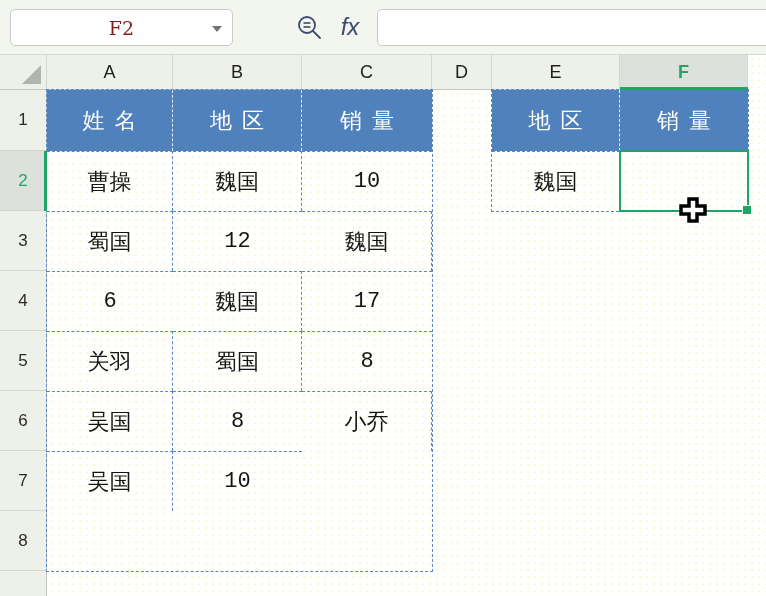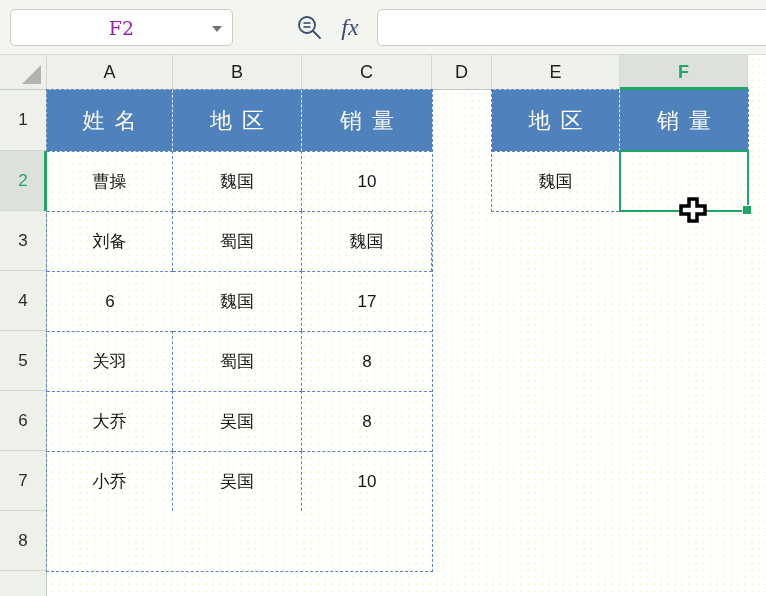--- a/index.html
+++ b/index.html
@@ -21,32 +21,32 @@
     box-sizing:border-box;
   }
   .namebox{
     position:absolute;left:10px;top:9px;width:223px;height:37px;
     background:#fff;border:1px solid #c9cbc6;border-radius:5px;
     box-sizing:border-box;
     display:flex;align-items:center;justify-content:center;
   }
   .namebox-text{
     font-family:"DejaVu Serif","Liberation Serif",serif;
-    font-size:19px;color:#a21caf;
+    font-size:19px;color:#7f1d1d;
   }
   .namebox-caret{
     position:absolute;right:10px;top:16px;
     width:0;height:0;
     border-left:5px solid transparent;border-right:5px solid transparent;
     border-top:6px solid #707570;
   }
   .tb-magnifier{position:absolute;left:295px;top:14px;width:28px;height:28px;}
   .tb-fx{
     position:absolute;left:332px;top:10px;width:36px;height:34px;
-    font-family:Liberation Serif, serif;
+    font-family:Liberation Sans, sans-serif;
     font-style:italic;font-size:24px;color:#3c4b6e;
     display:flex;align-items:center;justify-content:center;
   }
   .formulabar{
     position:absolute;left:377px;top:9px;width:395px;height:37px;
     background:#fff;border:1px solid #c9cbc6;border-radius:5px 0 0 5px;
     box-sizing:border-box;
     font-size:18px;color:#333;padding:0 8px;line-height:35px;
   }
   
@@ -95,22 +95,22 @@
     background:#4f81bd;color:#ffffff;
     display:flex;align-items:center;justify-content:center;
     font-family:"DejaVu Serif","Liberation Serif",serif;
     font-size:22px;letter-spacing:10px;padding-left:10px;
     border-right:1px dashed rgba(255,255,255,.85);
     box-sizing:border-box;
   }
   .t-hcell.last{border-right:none;}
   .t-bcell{
     display:flex;align-items:center;justify-content:center;
-    font-family:Liberation Sans, sans-serif;
-    font-size:17px;color:#141414;
+    font-family:Liberation Mono, monospace;
+    font-size:22px;color:#141414;
     border-top:1px dashed #5b87c5;
     border-right:1px dashed #5b87c5;
     box-sizing:border-box;
     background:transparent;
   }
   .t-bcell.last{border-right:none;}
   
   .col-indicator{position:absolute;left:620px;top:87px;width:128px;height:3px;background:#1fa566;}
   .row-indicator{position:absolute;left:44px;top:151px;width:3px;height:60px;background:#1fa566;}
   .selection{
@@ -172,34 +172,33 @@
 
   <div class="sheet-table table1">
     <div class="t-hcell">姓名</div>
     <div class="t-hcell">地区</div>
     <div class="t-hcell last">销量</div>
 
     <div class="t-bcell">曹操</div>
     <div class="t-bcell">魏国</div>
     <div class="t-bcell last">10</div>
 
-    <div class="t-bcell">刘备</div>
     <div class="t-bcell">蜀国</div>
+    <div class="t-bcell last">12</div>
 
     <div class="t-bcell">魏国</div>
     <div class="t-bcell last">6</div>
 
     <div class="t-bcell">魏国</div>
     <div class="t-bcell last">17</div>
 
     <div class="t-bcell">关羽</div>
     <div class="t-bcell">蜀国</div>
     <div class="t-bcell last">8</div>
 
-    <div class="t-bcell">大乔</div>
     <div class="t-bcell">吴国</div>
     <div class="t-bcell last">8</div>
 
     <div class="t-bcell">小乔</div>
     <div class="t-bcell">吴国</div>
     <div class="t-bcell last">10</div>
   </div>
 
   <div class="sheet-table table2">
     <div class="t-hcell">地区</div>

